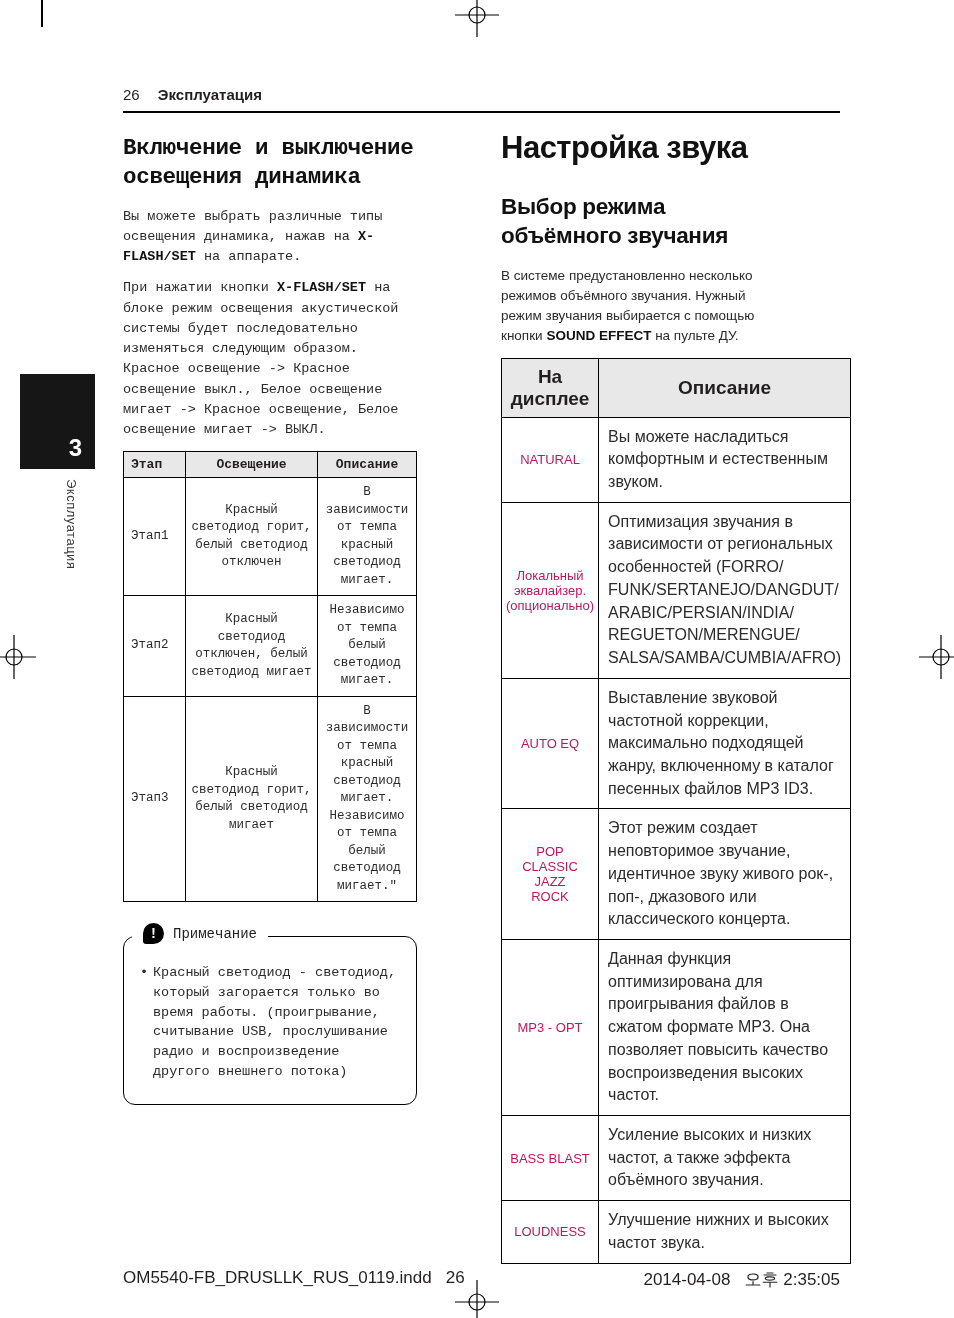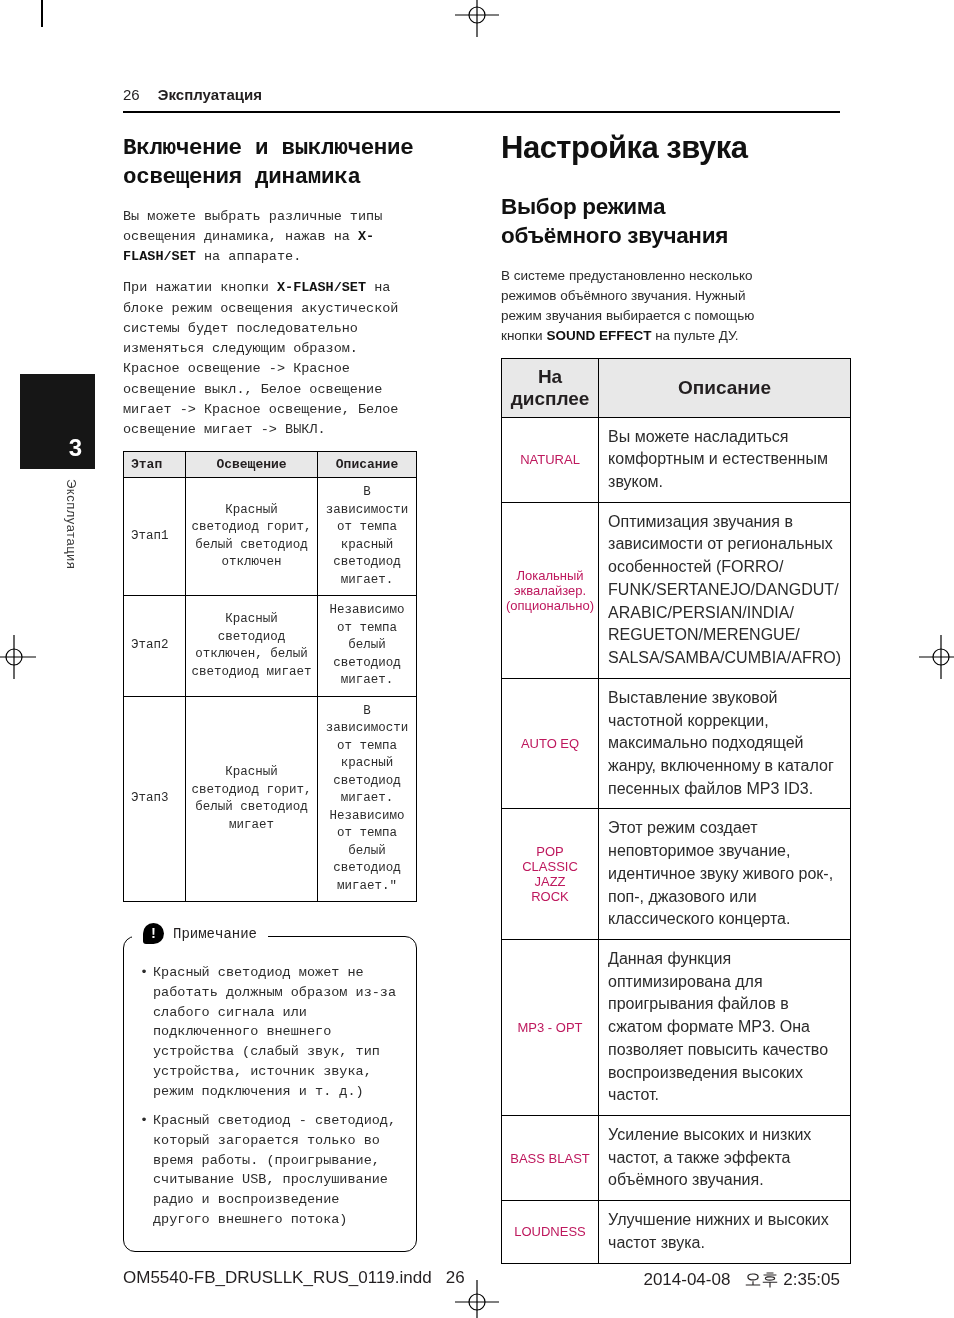--- a/index.html
+++ b/index.html
@@ -163,21 +163,20 @@
       </tr>
     </tbody>
   </table>
 
   <div class="note-box">
     <div class="note-head">
       <span class="note-icon">!</span>
       <span class="note-title">Примечание</span>
     </div>
     <ul>
-      <li>Красный светодиод может не работать должным образом из-за слабого сигнала или подключенного внешнего устройства (слабый звук, тип устройства, источник звука, режим подключения и т. д.)</li>
       <li>Красный светодиод  - светодиод, который загорается только во время работы. (проигрывание, считывание USB, прослушивание радио и воспроизведение другого внешнего потока)</li>
     </ul>
   </div>
 </div>
 
 <div class="col-right">
   <h1 class="main-title">Настройка звука</h1>
   <h2 class="section-heading">Выбор режима объёмного звучания</h2>
 
   <p class="body-text"><span>В системе предустановленно несколько режимов объёмного звучания. Нужный режим звучания выбирается с помощью кнопки </span><strong>SOUND EFFECT</strong><span> на пульте ДУ.</span></p>

